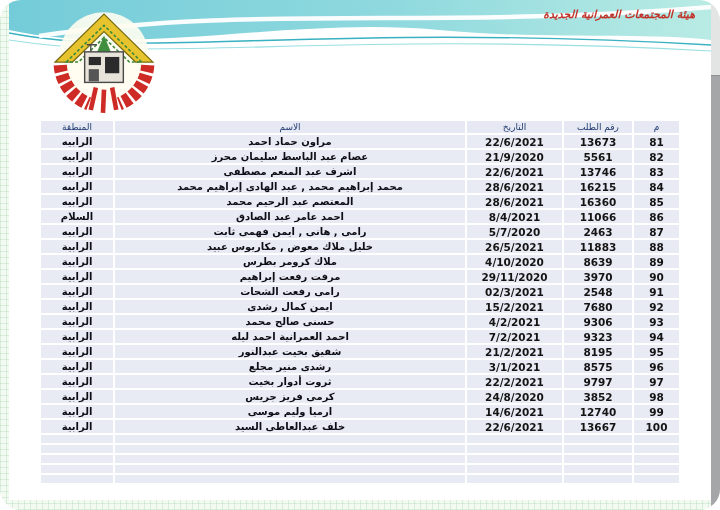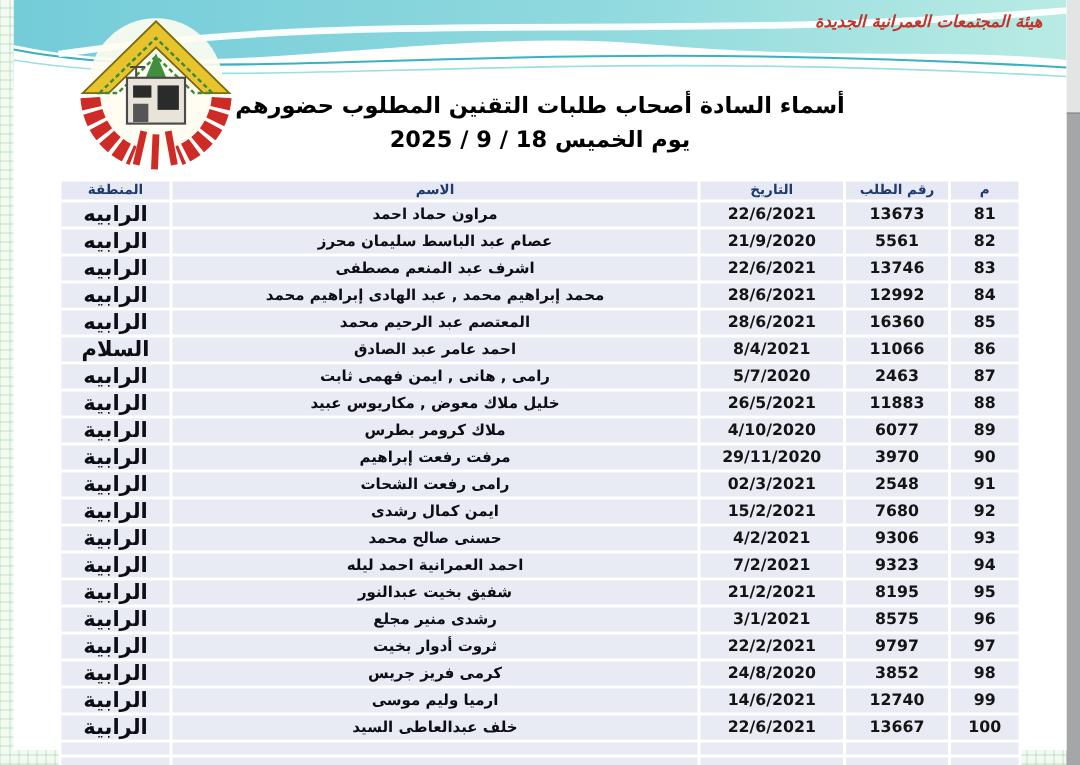--- a/index.html
+++ b/index.html
@@ -1,21 +1,21 @@
 <!DOCTYPE html>
 <html lang="ar"><head>
 <meta charset="utf-8">
 <style>
   html,body{margin:0;padding:0;}
   body{font-family:"DejaVu Sans",sans-serif;}
   .screen{position:relative;width:720px;height:510px;overflow:hidden;
     background-color:#f3faf2;
     background-image:
       repeating-linear-gradient(0deg, rgba(150,205,160,.28) 0 1px, transparent 1px 6px),
-      repeating-linear-gradient(90deg, rgba(150,205,160,.28) 0 1px, transparent 1px 6px);}
+      repeating-linear-gradient(90deg, rgba(150,205,160,.28) 0 1px, transparent 1px 6px); border-radius: 21px;}
   
   .scrollbar{position:absolute;right:0;top:0;width:9px;height:510px;background:#e3e4e4;}
   .scroll-thumb{position:absolute;left:0;top:75px;width:9px;height:435px;background:#a5a6a8;border-top:1px solid #8f9092;}
   
   .page{position:absolute;left:9px;top:0;width:702px;height:500px;background:#ffffff;}
   
   .banner{position:absolute;left:0;top:0;width:702px;height:58px;}
   .banner svg{display:block;width:702px;height:58px;}
   
   .org{position:absolute;top:9px;right:16px;text-align:center;direction:rtl;
@@ -27,27 +27,27 @@
   .title{position:absolute;left:0;top:61px;width:100%;text-align:center;direction:rtl;
          color:#000;font-weight:bold;}
   .title .t1{font-size:15px;letter-spacing:.2px;}
   .title .t2{font-size:15px;margin-top:5px;}
   
   table.list{position:absolute;left:30px;top:119px;width:642px;border-collapse:separate;
       border-spacing:2px;table-layout:fixed;direction:rtl;background:#fff;}
   table.list col.c-no{width:45px;} table.list col.c-req{width:68px;}
   table.list col.c-date{width:95px;} table.list col.c-name{width:350px;}
   table.list col.c-region{width:72px;}
-  table.list th{background:#e6e9f3;color:#1e3a6e;font-weight:700;font-size:9px;
+  table.list th{background:#e6e9f3;color:#1e3a6e;font-weight:400;font-size:9px;
       height:12px;padding:0;text-align:center;vertical-align:middle;}
   table.list td{background:#e8eaf4;color:#0d0d14;font-weight:bold;font-size:10px;
       height:13px;padding:0 2px;text-align:center;vertical-align:middle;
       white-space:nowrap;overflow:hidden;}
   table.list td.c-date,table.list td.c-req,table.list td.c-no{font-size:10.5px;color:#141414;}
-  table.list td.c-region{font-size:14px;}
+  table.list td.c-region{font-size:10px;}
   table.list tr.empty td{height:8px;}
 </style>
 </head>
 <body>
 
 <div class="screen">
 
   <div class="scrollbar">
     <div class="scroll-thumb"></div>
   </div>
@@ -92,24 +92,20 @@
       <line x1="38" y1="40" x2="48" y2="40" stroke="#4a4a4a" stroke-width="1.3"></line>
 
       <path d="M12,60 A44,44 0 0 0 40,98" fill="none" stroke="#cf2b26" stroke-width="13" stroke-dasharray="7 2.5"></path>
       <path d="M98,60 A44,44 0 0 1 70,98" fill="none" stroke="#cf2b26" stroke-width="13" stroke-dasharray="7 2.5"></path>
 
       <line x1="47" y1="82" x2="42" y2="104" stroke="#cf2b26" stroke-width="4.5"></line>
       <line x1="55" y1="84" x2="54" y2="107" stroke="#cf2b26" stroke-width="4.5"></line>
       <line x1="63" y1="82" x2="67" y2="104" stroke="#cf2b26" stroke-width="4.5"></line>
     </svg>
 
-    <div class="title">
-      <div class="t1">أسماء السادة أصحاب طلبات التقنين المطلوب حضورهم</div>
-      <div class="t2">يوم الخميس  18 / 9 / 2025</div>
-    </div>
 
     <table class="list" dir="rtl">
       <colgroup>
         <col class="c-no">
           <col class="c-req">
           <col class="c-date">
           <col class="c-name">
           <col class="c-region">
       </colgroup>
       <thead>
@@ -138,21 +134,21 @@
           </tr>
           <tr>
             <td class="c-no">83</td>
             <td class="c-req">13746</td>
             <td class="c-date">22/6/2021</td>
             <td class="c-name">اشرف عبد المنعم مصطفى</td>
             <td class="c-region">الرابيه</td>
           </tr>
           <tr>
             <td class="c-no">84</td>
-            <td class="c-req">12992</td>
+            <td class="c-req">16215</td>
             <td class="c-date">28/6/2021</td>
             <td class="c-name">محمد إبراهيم محمد , عبد الهادى إبراهيم محمد</td>
             <td class="c-region">الرابيه</td>
           </tr>
           <tr>
             <td class="c-no">85</td>
             <td class="c-req">16360</td>
             <td class="c-date">28/6/2021</td>
             <td class="c-name">المعتصم عبد الرحيم محمد</td>
             <td class="c-region">الرابيه</td>
@@ -173,21 +169,21 @@
           </tr>
           <tr>
             <td class="c-no">88</td>
             <td class="c-req">11883</td>
             <td class="c-date">26/5/2021</td>
             <td class="c-name">خليل ملاك معوض , مكاريوس عبيد</td>
             <td class="c-region">الرابية</td>
           </tr>
           <tr>
             <td class="c-no">89</td>
-            <td class="c-req">6077</td>
+            <td class="c-req">8639</td>
             <td class="c-date">4/10/2020</td>
             <td class="c-name">ملاك كرومر بطرس</td>
             <td class="c-region">الرابية</td>
           </tr>
           <tr>
             <td class="c-no">90</td>
             <td class="c-req">3970</td>
             <td class="c-date">29/11/2020</td>
             <td class="c-name">مرفت رفعت إبراهيم</td>
             <td class="c-region">الرابية</td>

